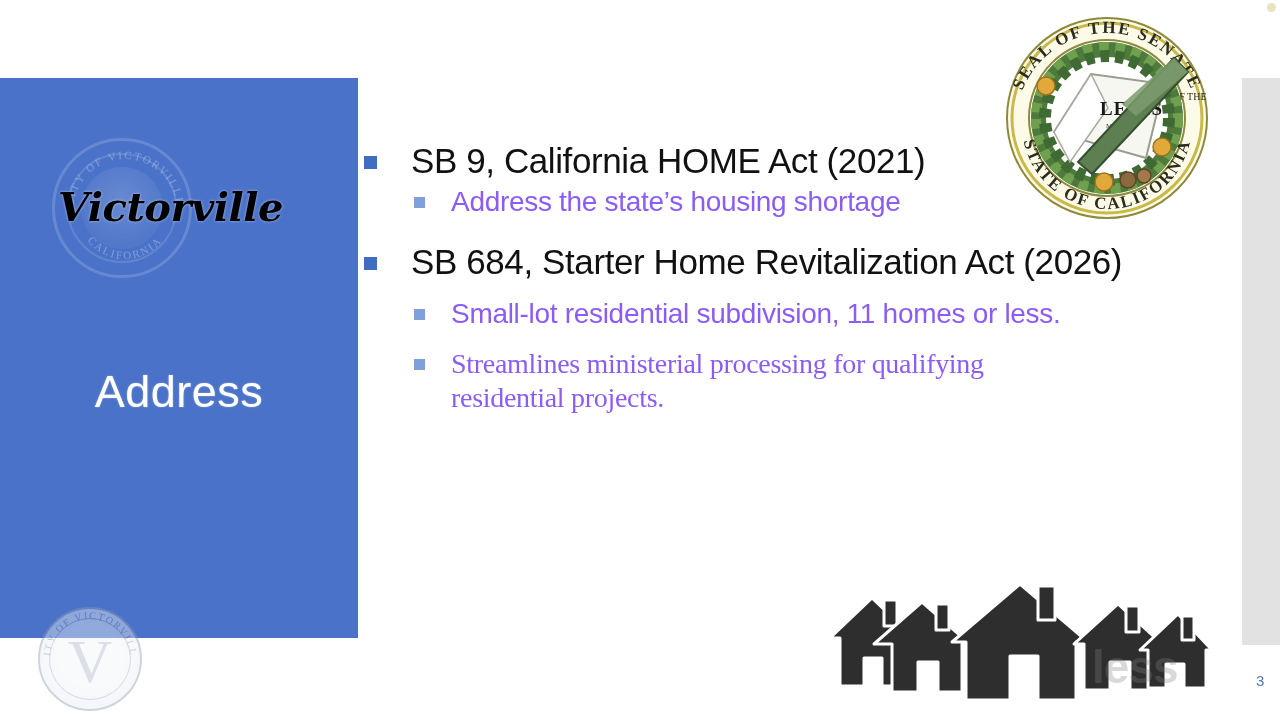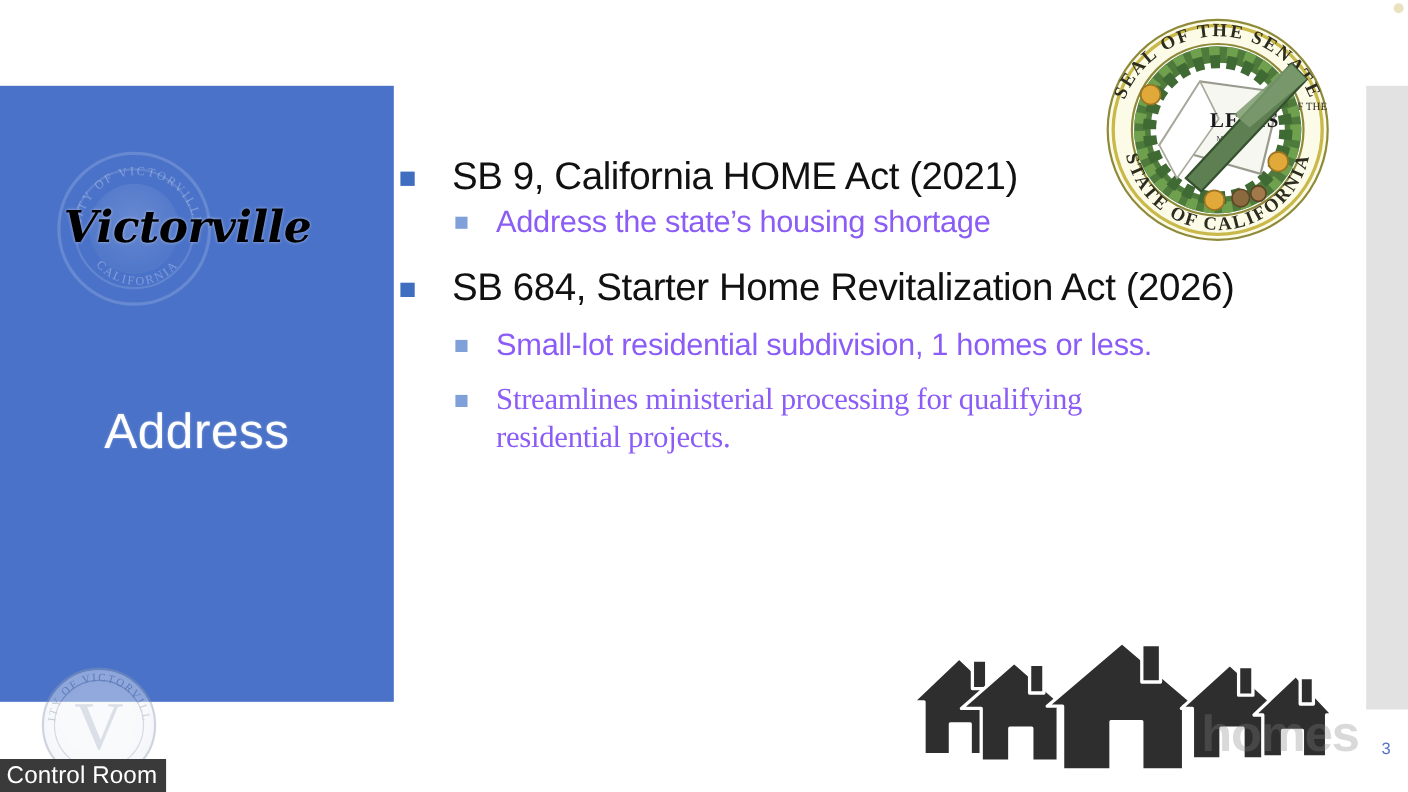--- a/index.html
+++ b/index.html
@@ -376,21 +376,21 @@
       <span class="text-l2">Address the state’s housing shortage</span>
     </div>
 
     <div class="bullet-row bullet-l1" style="margin-top:22px;">
       <span class="marker marker-l1"></span>
       <span class="text-l1">SB 684, Starter Home Revitalization Act (2026)</span>
     </div>
 
     <div class="bullet-row bullet-l2" style="margin-top:14px;">
       <span class="marker marker-l2"></span>
-      <span class="text-l2">Small-lot residential subdivision, 1 homes or less.</span>
+      <span class="text-l2">Small-lot residential subdivision, 11 homes or less.</span>
     </div>
 
     <div class="bullet-row bullet-l2" style="margin-top:16px;">
       <span class="marker marker-l2"></span>
       <span class="text-l2" style="display:block;max-width:640px;font-family:Liberation Serif, serif;">Streamlines ministerial processing for qualifying residential projects.</span>
     </div>
   </div>
 
   <svg class="houses" viewBox="0 0 386 136">
     <g fill="#2e2e2e" stroke="#ffffff" stroke-width="3" stroke-linejoin="round">
@@ -405,35 +405,34 @@
       <rect x="212" y="16" width="17" height="34"></rect>
 
       <path d="M248 74 L292 34 L336 74 L328 74 L328 120 L304 120 L304 92 L284 92 L284 120 L258 120 L258 74 Z"></path>
       <rect x="300" y="36" width="13" height="26"></rect>
 
       <path d="M314 80 L352 44 L386 80 L380 80 L380 118 L358 118 L358 94 L340 94 L340 118 L322 118 L322 80 Z"></path>
       <rect x="356" y="46" width="12" height="24"></rect>
     </g>
   </svg>
 
-  <div class="zoom-watermark">homes</div>
+  <div class="zoom-watermark">less</div>
 
   <div class="page-number">3</div>
 
   <div class="bl-seal">
     <div class="ring"></div>
     <div class="ring2"></div>
     <svg class="bl-seal-text" viewBox="0 0 104 104">
       <defs>
           <path id="blArc" d="M 12,52 A 40,40 0 0 1 92,52"></path>
         </defs>
       <text>
         <textPath href="#blArc" startOffset="50%" text-anchor="middle">CITY OF VICTORVILLE</textPath>
       </text>
     </svg>
     <div class="vee">V</div>
   </div>
 
-  <div class="control-room">Control Room</div>
 
   <div class="tr-artifact"></div>
 
 </div>
 
 </body></html>

